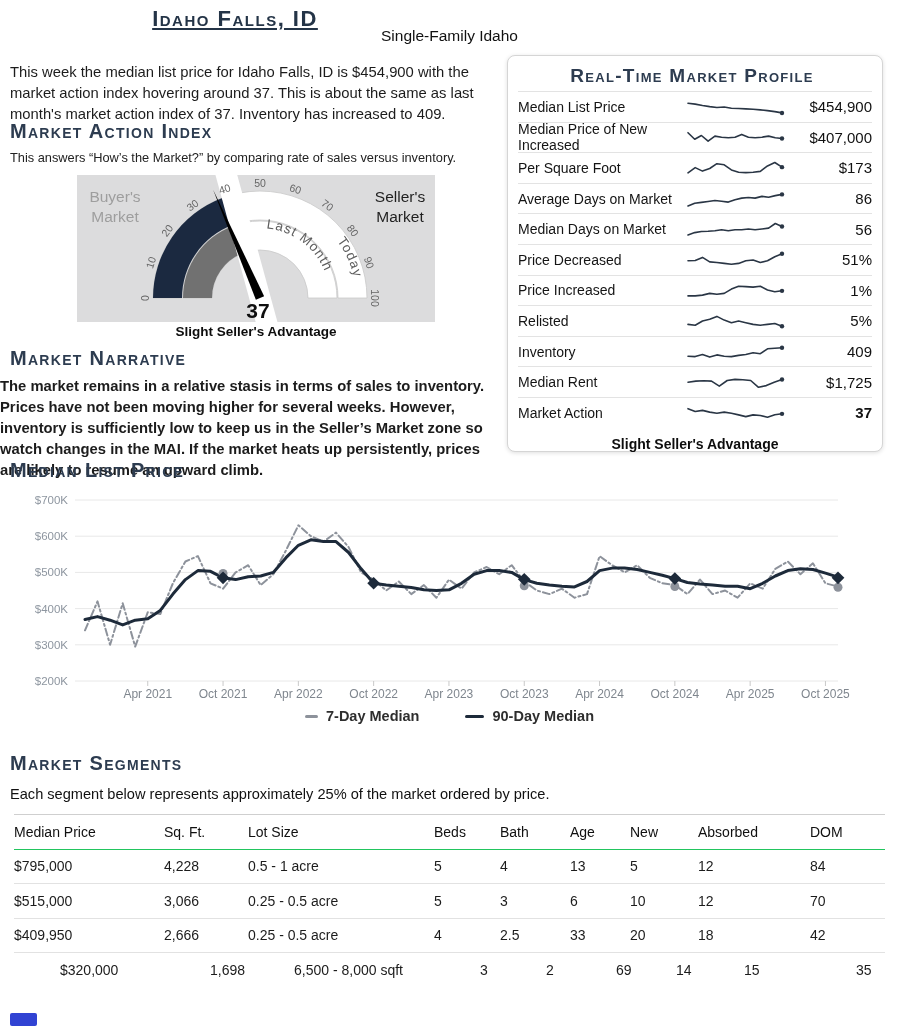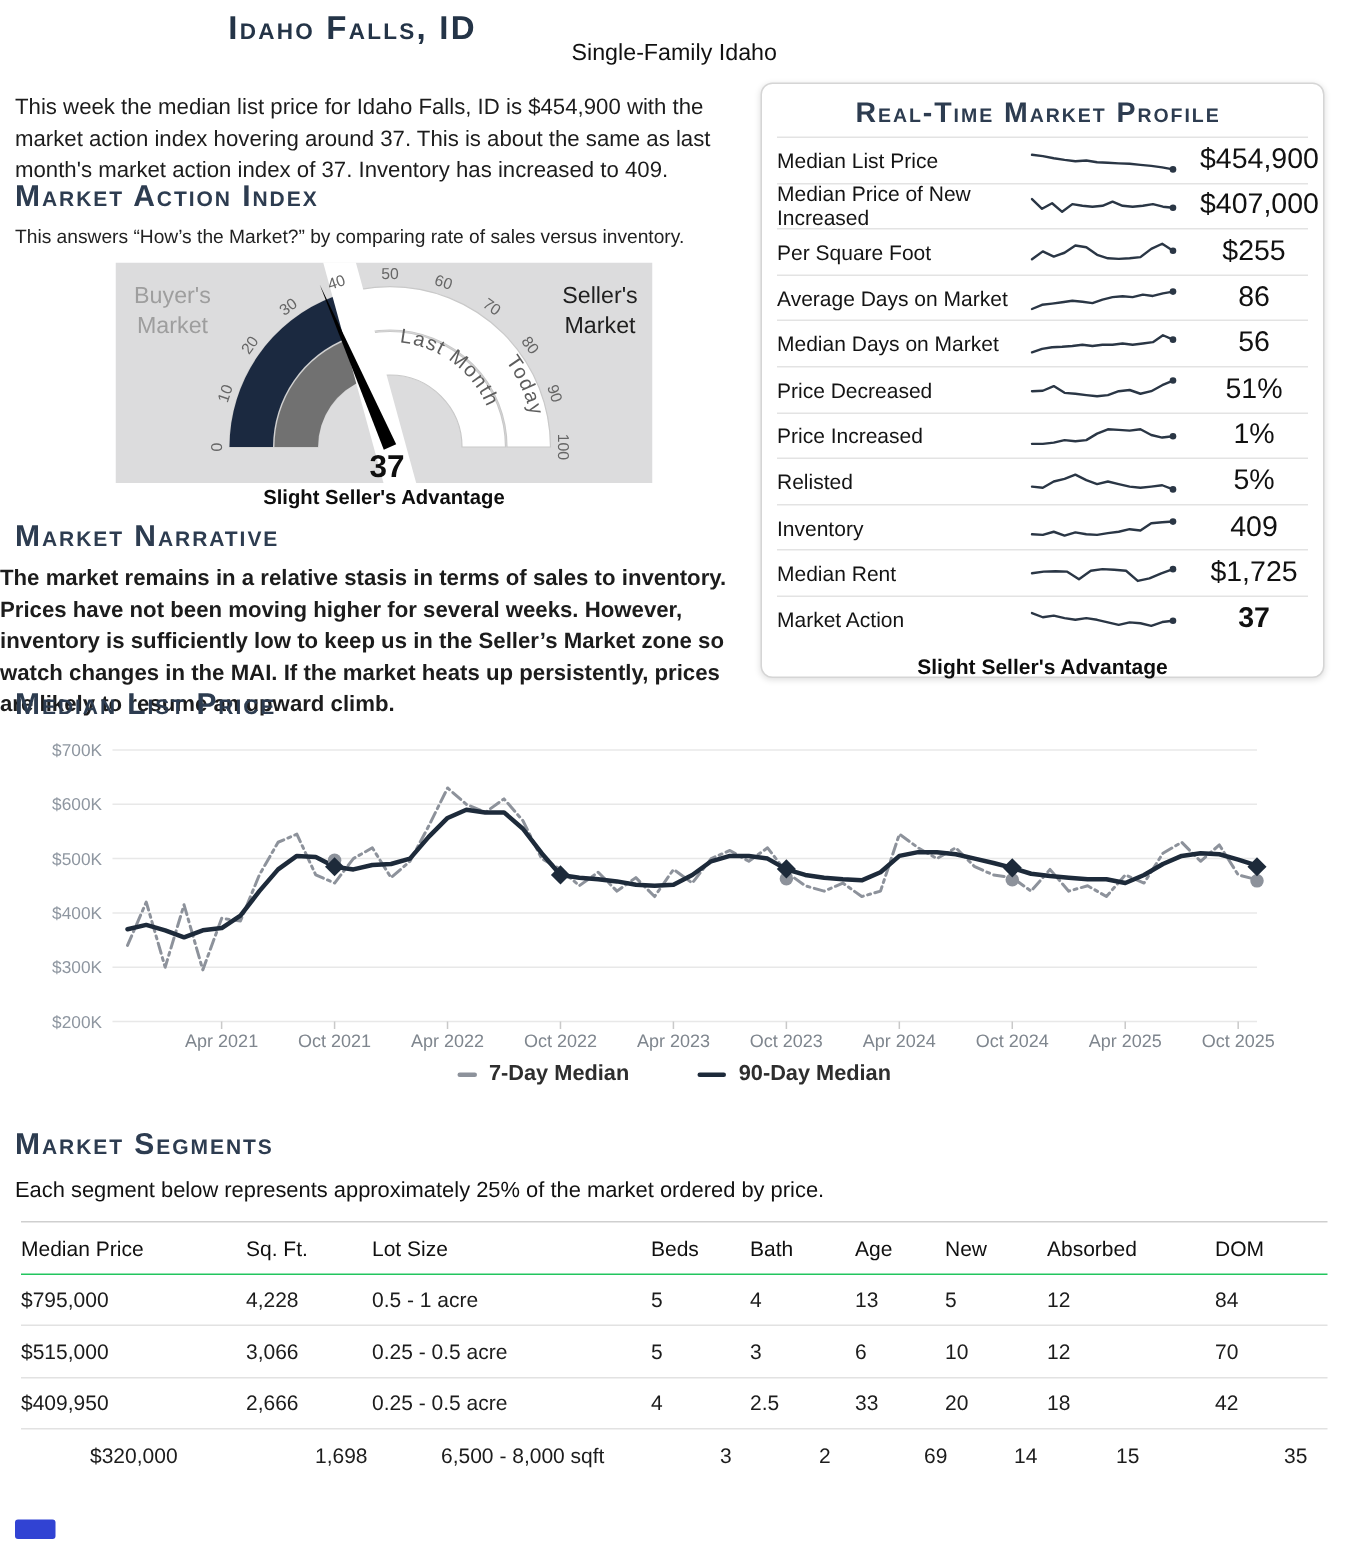--- a/index.html
+++ b/index.html
@@ -2,42 +2,42 @@
 <html><head>
 <meta charset="utf-8">
 <style>
   html,body{margin:0;padding:0;background:#fff;}
   .page{position:relative;width:899px;height:1030px;background:#fff;overflow:hidden;
         font-family:"Liberation Sans",sans-serif;color:#1c1c1c;}
   .h{font-variant:small-caps;font-weight:700;letter-spacing:1.3px;color:#2d3c50;
      font-size:20px;margin:0;position:absolute;}
   .title{position:absolute;top:6px;left:0;width:470px;text-align:center;
          font-variant:small-caps;font-weight:700;letter-spacing:1.5px;
-         font-size:22px;color:#243447;}
+         font-size:22px;color:#243447;text-decoration:underline;}
   .subtitle{position:absolute;top:27px;left:0;width:899px;text-align:center;
             font-size:15.5px;color:#111;}
   .intro{position:absolute;top:62px;left:10px;width:499px;margin:0;
          font-size:14.8px;line-height:1.42;}
   .mai-h{top:120px;left:10px;}
   .mai-desc{position:absolute;top:150px;left:10px;width:500px;margin:0;font-size:12.8px;color:#222;}
   .gauge-wrap{position:absolute;top:175px;left:77px;width:358px;height:147px;}
   .gauge-caption{position:absolute;top:324px;left:77px;width:358px;text-align:center;
                  font-weight:700;font-size:13.5px;color:#0d0d0d;}
   .nar-h{top:347px;left:10px;}
   .nar-text{position:absolute;top:376px;left:0;width:501px;margin:0;
             font-size:14.8px;line-height:1.42;font-weight:bold;}
   .panel{position:absolute;top:55px;left:507px;width:376px;height:397px;box-sizing:border-box;
          border:1px solid #d5d5d5;border-radius:8px;box-shadow:0 1px 4px rgba(0,0,0,.13);
          background:#fff;}
   .panel-h{position:static;display:block;margin:9px 14px 4px 8px;font-size:19px;text-align:center;}
   .profile-rows{list-style:none;margin:0;padding:0 10px;}
   .profile-rows li{display:flex;align-items:center;height:29.6px;border-top:1px solid #e3e3e3;}
   .metric-label{flex:1;font-size:14px;color:#141414;}
   .metric-spark{width:103px;height:22px;flex:0 0 103px;}
-  .metric-value{width:72px;flex:0 0 72px;text-align:center;padding-left:12px;font-size:19px;color:#111;}
+  .metric-value{width:72px;flex:0 0 72px;text-align:right;padding-left:12px;font-size:15px;color:#111;}
   .metric-value.bold{font-weight:700;}
   .panel-foot{text-align:center;font-weight:700;font-size:14px;color:#0d0d0d;margin-top:8px;}
   .mlp-h{top:459px;left:10px;}
   .chart-wrap{position:absolute;top:488px;left:0;width:869px;height:215px;}
   .legend{position:absolute;top:708px;left:0;width:899px;display:flex;justify-content:center;
           align-items:center;gap:46px;font-size:14.5px;font-weight:700;color:#2e2e2e;}
   .legend .item{display:flex;align-items:center;gap:8px;}
   .legend .swatch{display:inline-block;height:3px;border-radius:2px;}
   .seg-h{top:752px;left:10px;}
   .seg-desc{position:absolute;top:786px;left:10px;margin:0;font-size:14.6px;color:#111;}
@@ -114,21 +114,21 @@
             <circle cx="97" cy="12.52" r="2.2" fill="#2a3645"></circle>
           </svg>
           <span class="metric-value">$407,000</span>
         </li>
         <li>
           <span class="metric-label">Per Square Foot</span>
           <svg class="metric-spark" viewBox="0 0 103 22">
             <polyline points="3.0,15.8 10.2,10.6 17.5,14.1 24.7,11.5 31.9,6.7 39.2,7.8 46.4,12.9 53.6,15.2 60.8,15.6 68.1,15.2 75.3,14.4 82.5,8.9 89.8,5.5 97.0,10.1" fill="none" stroke="#2a3645" stroke-width="1.6" stroke-linejoin="round" stroke-linecap="round"></polyline>
             <circle cx="97" cy="10.139999999999999" r="2.2" fill="#2a3645"></circle>
           </svg>
-          <span class="metric-value">$255</span>
+          <span class="metric-value">$173</span>
         </li>
         <li>
           <span class="metric-label">Average Days on Market</span>
           <svg class="metric-spark" viewBox="0 0 103 22">
             <polyline points="3.0,18.0 9.7,15.2 16.4,14.4 23.1,13.5 29.9,12.5 36.6,13.2 43.3,14.1 50.0,11.8 56.7,10.1 63.4,9.5 70.1,10.1 76.9,8.4 83.6,9.3 90.3,7.6 97.0,6.4" fill="none" stroke="#2a3645" stroke-width="1.6" stroke-linejoin="round" stroke-linecap="round"></polyline>
             <circle cx="97" cy="6.399999999999999" r="2.2" fill="#2a3645"></circle>
           </svg>
           <span class="metric-value">86</span>
         </li>
         <li>

